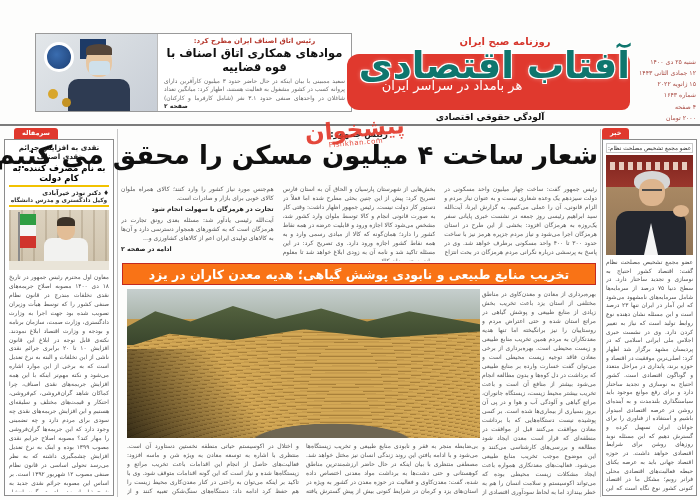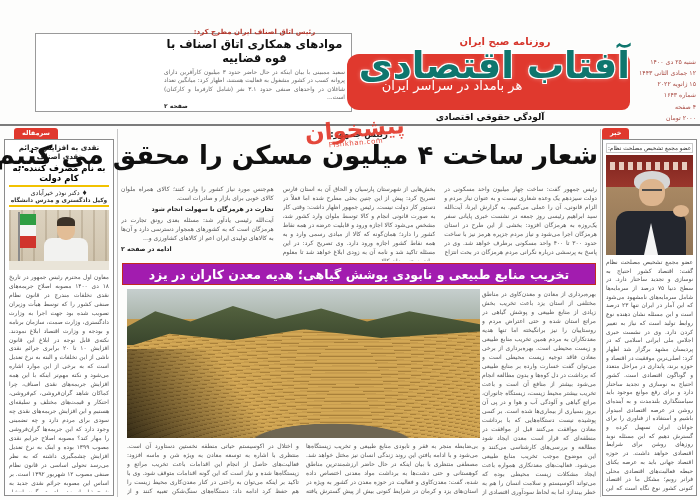--- a/index.html
+++ b/index.html
@@ -1,21 +1,21 @@
 <!DOCTYPE html>
 <html lang="fa" dir="rtl"><head>
 <meta charset="utf-8">
 <style>
   * { margin:0; padding:0; box-sizing:border-box; }
   html,body { background:#ffffff; }
   body { font-family:"DejaVu Sans", sans-serif; }
   #page { position:relative; width:700px; height:500px; background:#fdfdfc; overflow:hidden; direction:rtl; }
 
   
-  .top-story { position:absolute; left:35px; top:33px; width:317px; height:79px; border:1px solid #9a9a9a; display:flex; background:#fff;align-items:flex-end; }
+  .top-story { position:absolute; left:35px; top:33px; width:317px; height:79px; border:1px solid #9a9a9a; display:flex; background:#fff; }
   .ts-text { flex:1; padding:3px 6px 2px; display:flex; flex-direction:column; }
   .ts-kicker { font-size:7px; color:#b5372c; text-align:center; font-weight:bold; }
   .ts-headline { font-size:11.5px; font-weight:bold; color:#111; text-align:center; line-height:1.25; margin:1px 0 2px; }
   .ts-body { font-size:5.9px; color:#666; text-align:justify; line-height:1.45; flex:1; overflow:hidden; }
   .ts-pageref { font-size:6px; font-weight:bold; color:#222; text-align:left; }
   .ts-photo { width:122px; flex:none; position:relative; overflow:hidden; background:linear-gradient(135deg,#e3e7ea,#c8ced6); border-right:1px solid #bbb; }
   .tp-logo1 { position:absolute; left:8px; top:8px; width:30px; height:30px; border-radius:50%; background:radial-gradient(circle at 40% 40%,#3a6db0,#1d3f73); border:3px solid #fff; }
   .tp-logo2 { position:absolute; left:44px; top:5px; width:26px; height:20px; background:#1d3a66; }
   .tp-head { position:absolute; left:50px; top:13px; width:26px; height:30px; border-radius:45%; background:#e7c7a3; }
   .tp-hair { position:absolute; left:50px; top:10px; width:26px; height:11px; border-radius:50% 50% 0 0; background:#55463a; }
@@ -37,21 +37,21 @@
   .vr1 { left:117px; } .vr2 { left:600px; }
 
   
   .tab { position:absolute; top:128px; background:#e0392e; color:#fff; font-size:6.5px; font-weight:bold; padding:1px 8px 2px; border-radius:3px 3px 0 0; z-index:2; }
   .ed-tab { left:14px; }
   .news-tab { left:602px; }
   .ed-box { position:absolute; left:4px; top:139px; width:110px; height:357px; border:1px solid #8c8c8c; padding:3px 4px; display:flex; flex-direction:column; background:#fff; }
   .ed-h1 { font-size:7.2px; font-weight:bold; color:#222; text-align:center; line-height:1.3; }
   .ed-h2 { font-size:8.6px; font-weight:bold; color:#000; text-align:center; margin:1px 0 2px; }
   .ed-meta { border-top:2px solid #f2c200; border-bottom:2px solid #f2c200; padding:2px 0; margin-bottom:3px; }
-  .ed-author { font-size:6.4px; font-weight:normal; color:#222; text-align:center; }
+  .ed-author { font-size:6.4px; font-weight:bold; color:#222; text-align:right; }
   .ed-author-title { font-size:5.9px; font-weight:bold; color:#333; text-align:center; }
   .ed-photo { height:60px; margin-bottom:3px; position:relative; overflow:hidden; flex:none;
     background:linear-gradient(#dcd2bf,#cfc3ad); }
   .ed-photo::before { content:""; position:absolute; inset:0; background:repeating-linear-gradient(90deg, rgba(120,100,70,.22) 0 2px, transparent 2px 12px); }
   .ef-pole { position:absolute; left:9px; top:2px; width:2px; height:54px; background:#8a8a8a; }
   .ef-flag { position:absolute; left:11px; top:4px; width:16px; height:34px; background:linear-gradient(180deg,#2f9e44 0 33%,#f5f5f5 33% 66%,#d0342c 66%); }
   .em-hair { position:absolute; left:48px; top:7px; width:18px; height:9px; border-radius:50% 50% 0 0; background:#3c3228; }
   .em-head { position:absolute; left:48px; top:10px; width:18px; height:20px; border-radius:45%; background:#e2bd96; }
   .em-body { position:absolute; left:35px; top:28px; width:44px; height:24px; background:#f2f2f0; border-radius:8px 8px 0 0; }
   .em-desk { position:absolute; left:0; bottom:0; right:0; height:9px; background:#e9e4d8; }
@@ -62,21 +62,21 @@
   .watermark { position:absolute; left:305px; top:118px; z-index:5; transform:rotate(-5deg); text-align:center; color:#e2392b; opacity:.92; }
   .wm-script { font-size:23px; font-weight:bold; line-height:1; }
   .wm-domain { font-size:7px; letter-spacing:.5px; direction:ltr; margin-top:-2px; }
   .lead-headline { position:absolute; left:120px; top:140px; width:478px; text-align:center; font-size:26px; font-weight:bold; color:#101010; white-space:nowrap; letter-spacing:-.5px; }
   .lead-cols { position:absolute; left:121px; top:184px; width:476px; height:77px; display:flex; gap:9px; }
   .lead-col { flex:1; font-size:6px; line-height:1.5; color:#555; text-align:justify; overflow:hidden; }
   .lead-subhead { font-size:6.2px; font-weight:bold; color:#222; margin:2px 0; }
   .lead-continue { font-size:6.2px; font-weight:bold; color:#222; text-align:left; margin-top:2px; }
 
   
-  .mine-banner { position:absolute; left:122px; top:263px; width:474px; height:22px; border:1px solid #c22a20; background:#a21caf; padding:10px; }
+  .mine-banner { position:absolute; left:122px; top:263px; width:474px; height:22px; border:1px solid #c22a20; background:#f97316; padding:10px; }
   .mine-banner-inner { height:100%; background:#e0392e; color:#fff; font-size:12.5px; font-weight:bold; display:flex; align-items:center; justify-content:center; }
   .mine-photo { position:absolute; left:127px; top:289px; width:353px; height:149px; overflow:hidden; background:#c39a4e; }
   .mp-sky { position:absolute; top:0; left:0; right:0; height:30px; background:linear-gradient(180deg,#c6cfce,#a9b4aa); }
   .mp-mountains { position:absolute; top:4px; left:0; right:0; height:52px; background:linear-gradient(180deg,#5c6b45,#39452c);
     clip-path:polygon(0 65%,8% 35%,18% 55%,30% 25%,42% 50%,55% 30%,68% 55%,80% 35%,100% 60%,100% 100%,0 100%); }
   .mp-pit { position:absolute; top:38px; left:0; right:0; bottom:0;
     background:
       radial-gradient(ellipse 70% 55% at 58% 105%, #6e6653 0 32%, rgba(110,102,83,0) 33%),
       repeating-radial-gradient(ellipse 140% 110% at 62% 125%, #d3a855 0 7px, #a8803a 7px 9px, #c79c4e 9px 14px);
     clip-path:polygon(0 18%,12% 6%,30% 12%,50% 2%,72% 10%,100% 4%,100% 100%,0 100%); }

